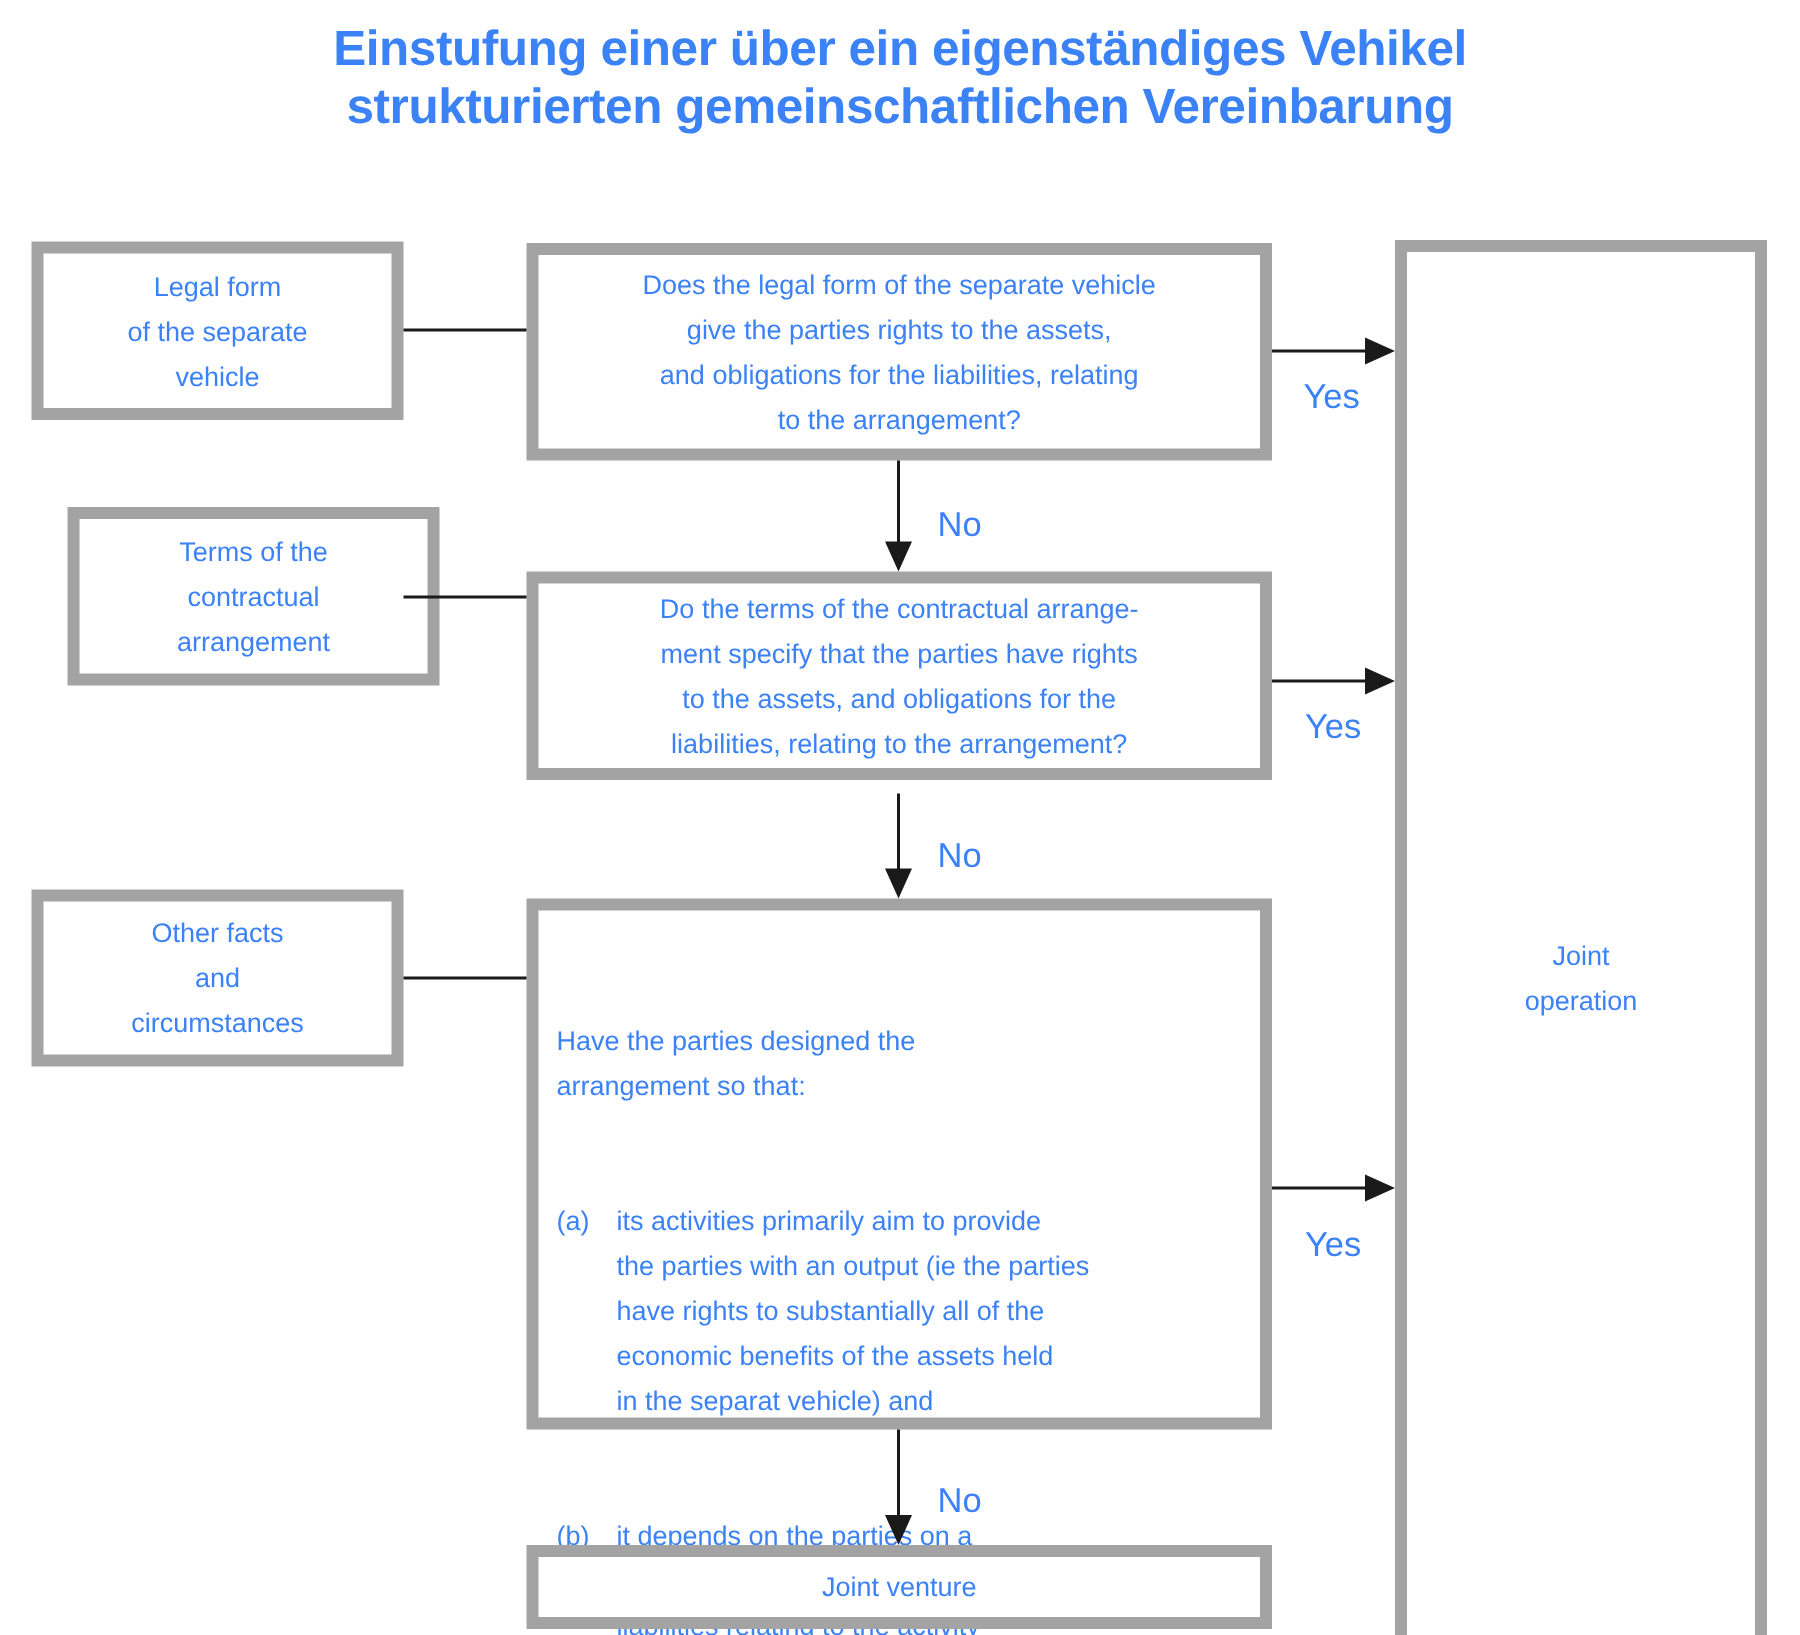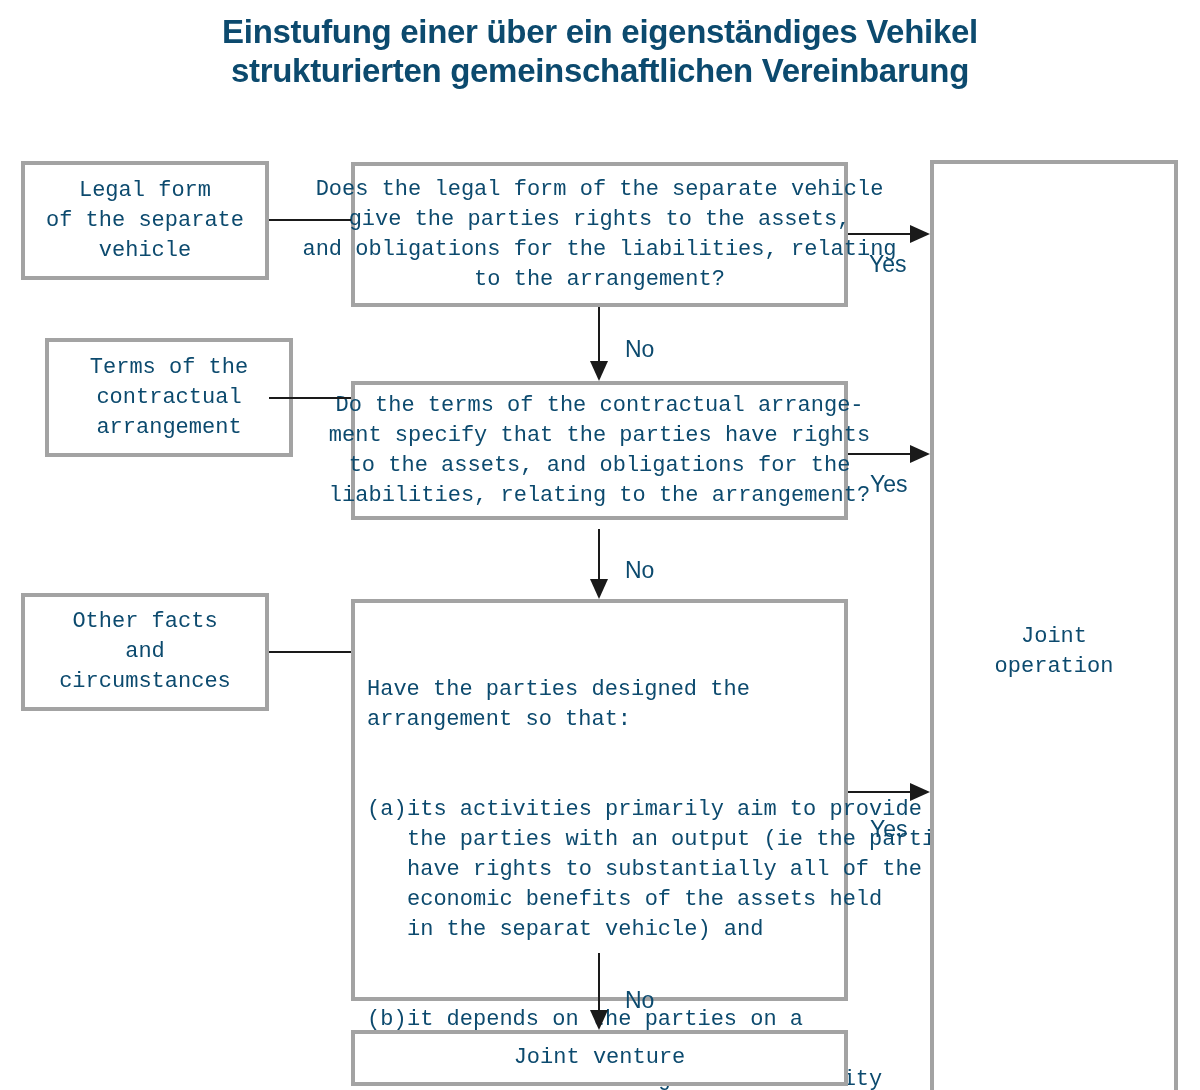--- a/index.html
+++ b/index.html
@@ -1,39 +1,38 @@
 <!DOCTYPE html>
 <html lang="de"><head>
 <meta charset="utf-8">
 <style>
   html,body{margin:0;padding:0;background:#ffffff;}
   #canvas{
     position:relative;
     width:1200px;height:1090px;
     background:#ffffff;
     font-family:"Liberation Sans","DejaVu Sans",sans-serif;
-    color:#0c4a6e;
+    color:#3b82f6;
     overflow:hidden;
   }
   .title{
     position:absolute;left:0;top:12px;width:1200px;
     text-align:center;
     font-size:33px;font-weight:bold;line-height:39px;
     white-space:pre;
     letter-spacing:-0.3px;
   }
   .box{
     position:absolute;
     box-sizing:border-box;
-    border:4px solid #a3a3a3;
+    border:8px solid #a3a3a3;
     background:#ffffff;
     display:flex;align-items:center;justify-content:center;
-    font-size:22px;line-height:30px;
+    font-size:18px;line-height:30px;
     white-space:pre;
-    font-family:Liberation Mono, monospace;
   }
   .center{text-align:center;}
   .box.q3{
     display:block;
     text-align:left;
     padding:12px 4px 0 12px;
   }
   .q3-item{display:flex;}
   .q3-marker{flex:0 0 40px;}
   .q3-text{flex:1 1 auto;white-space:pre;}
@@ -77,21 +76,21 @@
 
   <div class="box center" style="left:351px;top:162px;width:497px;height:145px;">Does the legal form of the separate vehicle
 give the parties rights to the assets,
 and obligations for the liabilities, relating
 to the arrangement?</div>
   <div class="box center" style="left:351px;top:381px;width:497px;height:139px;">Do the terms of the contractual arrange-
 ment specify that the parties have rights
 to the assets, and obligations for the
 liabilities, relating to the arrangement?</div>
 
-  <div class="box q3" style="left:351px;top:599px;width:497px;height:402px;">
+  <div class="box q3" style="left:351px;top:599px;width:497px;height:354px;">
     <div class="q3-intro">Have the parties designed the
 arrangement so that:</div>
     <div class="q3-item">
       <span class="q3-marker">(a)</span>
       <span class="q3-text">its activities primarily aim to provide
 the parties with an output (ie the parties
 have rights to substantially all of the
 economic benefits of the assets held
 in the separat vehicle) and</span>
     </div>

